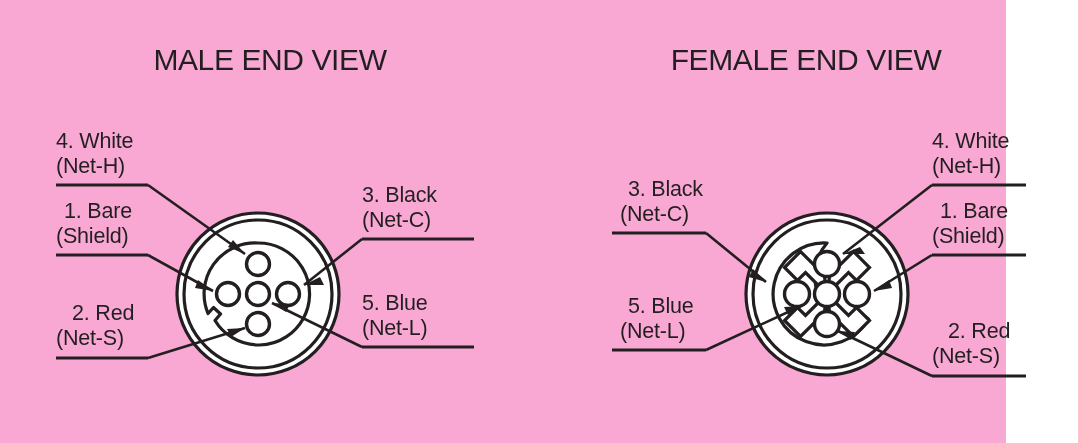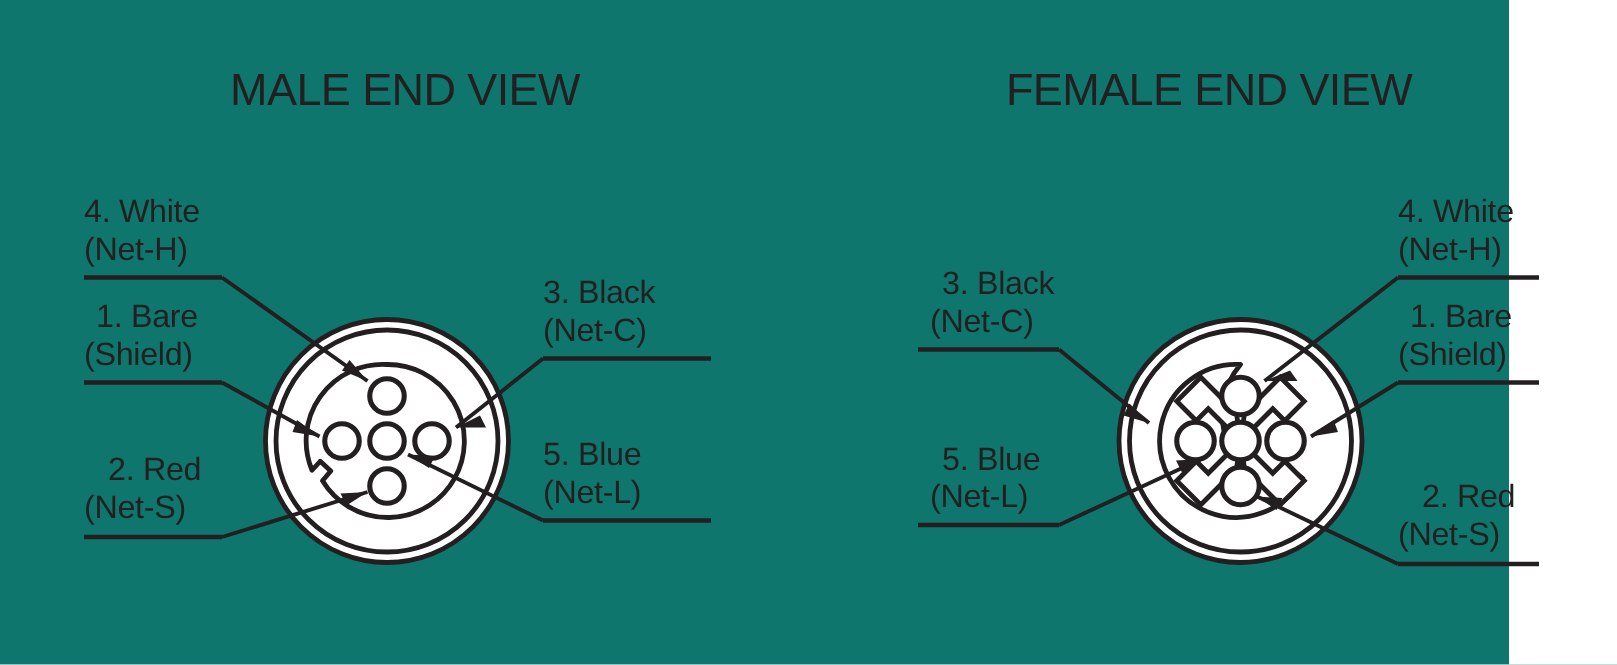--- a/index.html
+++ b/index.html
@@ -11,21 +11,21 @@
     width: 1078px;
     height: 443px;
     font-family: "Liberation Sans", sans-serif;
     color: #1a1a1a;
     overflow: hidden;
   }
   #stage {
     position: relative;
     width: 1006px;
     height: 443px;
-    background: #0f766e;
+    background: #f9a8d4;
   }
   svg.diagram {
     position: absolute;
     top: 0;
     left: 0;
     width: 1078px;
     height: 443px;
     display: block;
   }
   .ttl {

